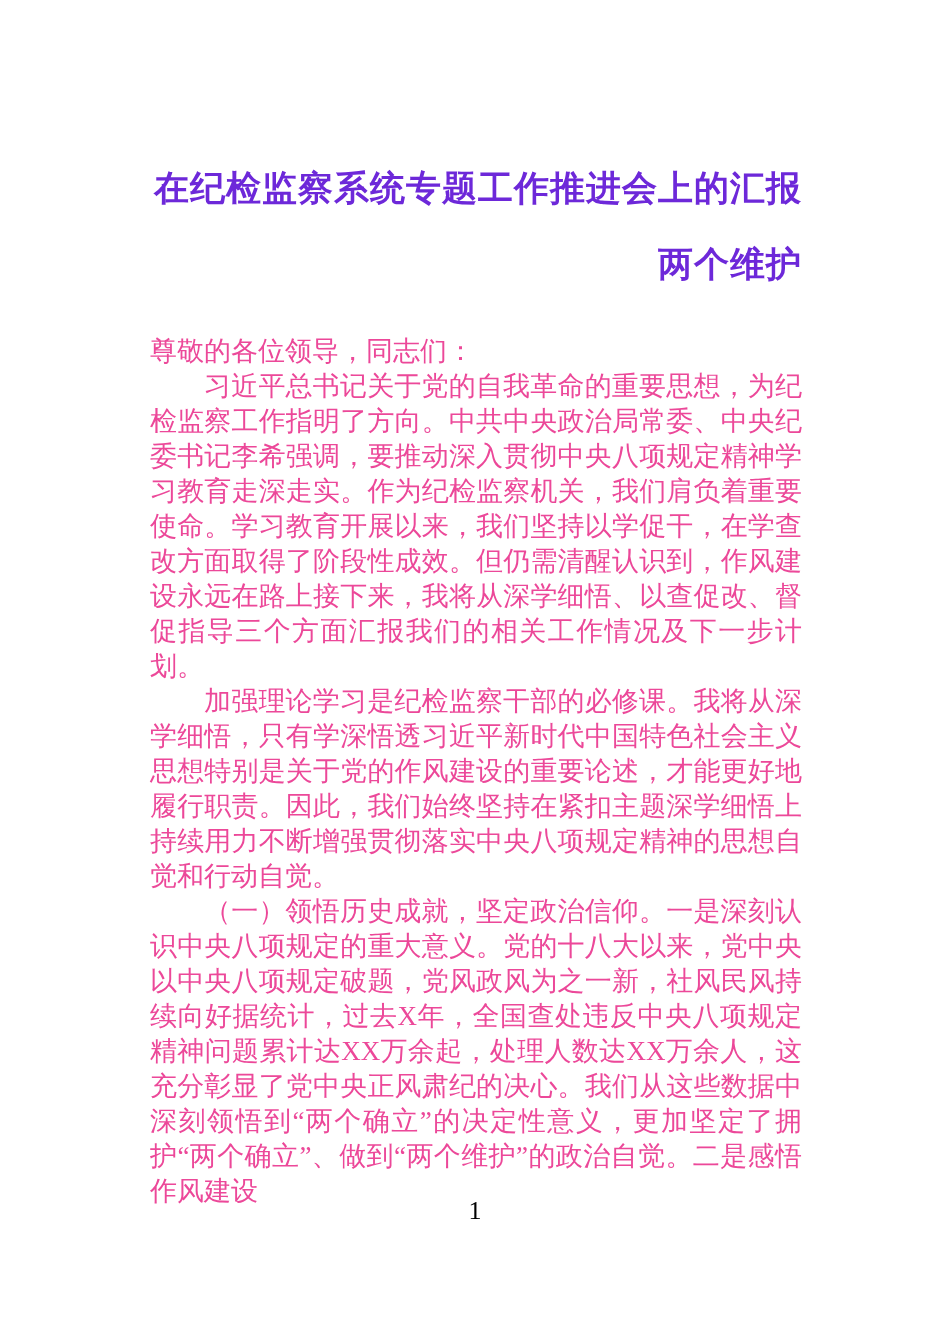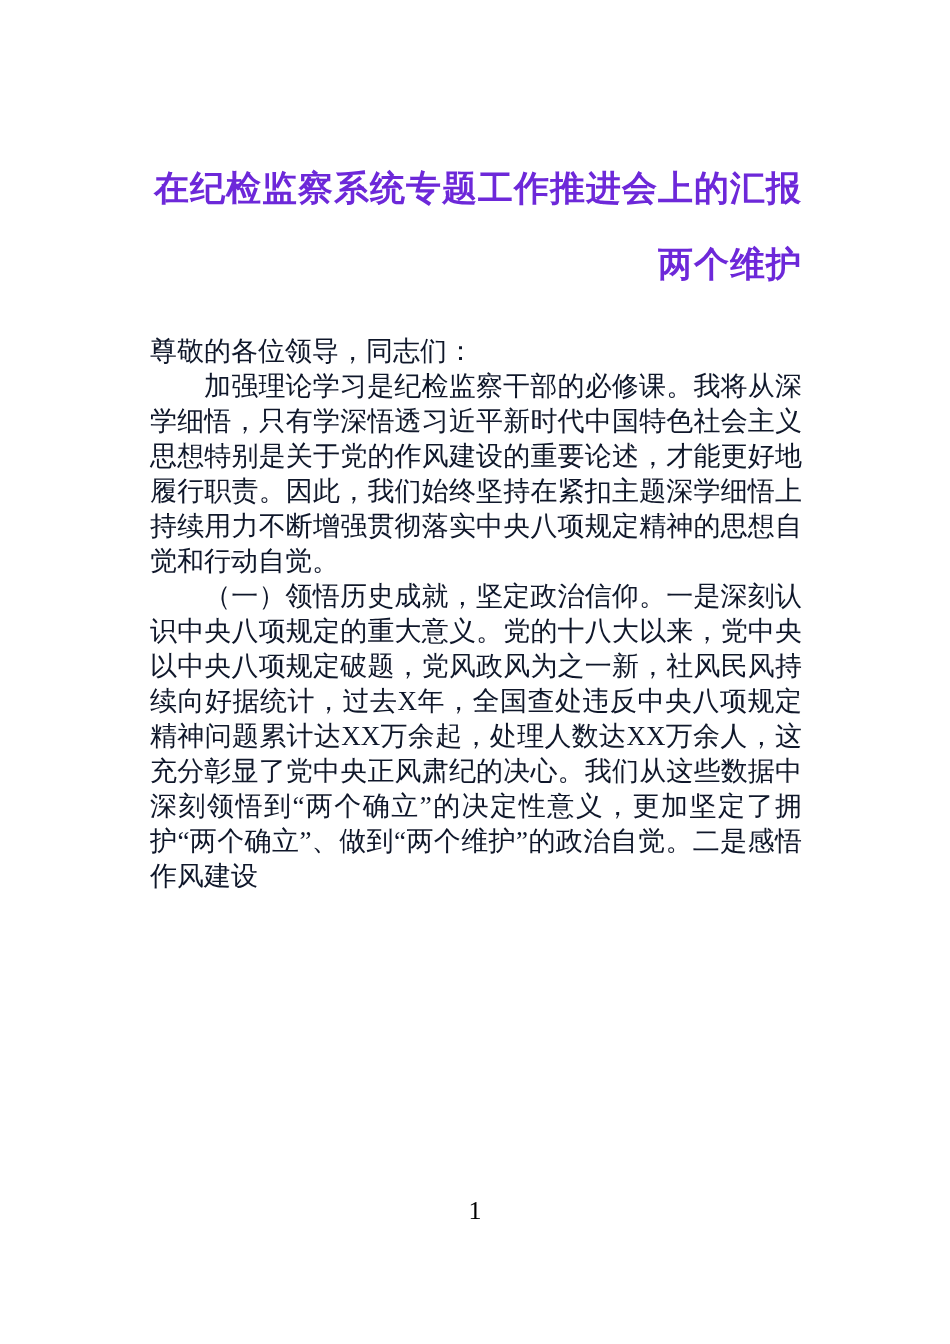--- a/index.html
+++ b/index.html
@@ -24,21 +24,21 @@
     line-height: 76px;
     text-align: right;
     color: #6d28d9;
     margin-bottom: 32px;
     letter-spacing: 1px;
   }
   .body-text p {
     font-size: 27px;
     line-height: 35px;
     text-align: justify;
-    color: #0f172a;
+    color: #ec4899;
     word-break: break-all;
   }
   .body-text p.indent {
     text-indent: 2em;
   }
   .body-text p.bold {
     font-weight: 700;
     font-family: "Liberation Sans", "DejaVu Sans", sans-serif;
   }
   .page-number {
@@ -59,20 +59,21 @@
   <div class="content">
 
     <h1 class="doc-title">
       <div>在纪检监察系统专题工作推进会上的汇报</div>
       <div>两个维护</div>
     </h1>
 
     <div class="body-text">
       <p>尊敬的各位领导，同志们：</p>
 
+      <p class="indent">习近平总书记关于党的自我革命的重要思想，为纪检监察工作指明了方向。中共中央政治局常委、中央纪委书记李希强调，要推动深入贯彻中央八项规定精神学习教育走深走实。作为纪检监察机关，我们肩负着重要使命。学习教育开展以来，我们坚持以学促干，在学查改方面取得了阶段性成效。但仍需清醒认识到，作风建设永远在路上接下来，我将从深学细悟、以查促改、督促指导三个方面汇报我们的相关工作情况及下一步计划。</p>
 
 
       <p class="indent">加强理论学习是纪检监察干部的必修课。我将从深学细悟，只有学深悟透习近平新时代中国特色社会主义思想特别是关于党的作风建设的重要论述，才能更好地履行职责。因此，我们始终坚持在紧扣主题深学细悟上持续用力不断增强贯彻落实中央八项规定精神的思想自觉和行动自觉。</p>
 
       <p class="indent">（一）领悟历史成就，坚定政治信仰。一是深刻认识中央八项规定的重大意义。党的十八大以来，党中央以中央八项规定破题，党风政风为之一新，社风民风持续向好据统计，过去X年，全国查处违反中央八项规定精神问题累计达XX万余起，处理人数达XX万余人，这充分彰显了党中央正风肃纪的决心。我们从这些数据中深刻领悟到“两个确立”的决定性意义，更加坚定了拥护“两个确立”、做到“两个维护”的政治自觉。二是感悟作风建设</p>
     </div>
 
   </div>
 
   <div class="page-number">1</div>

